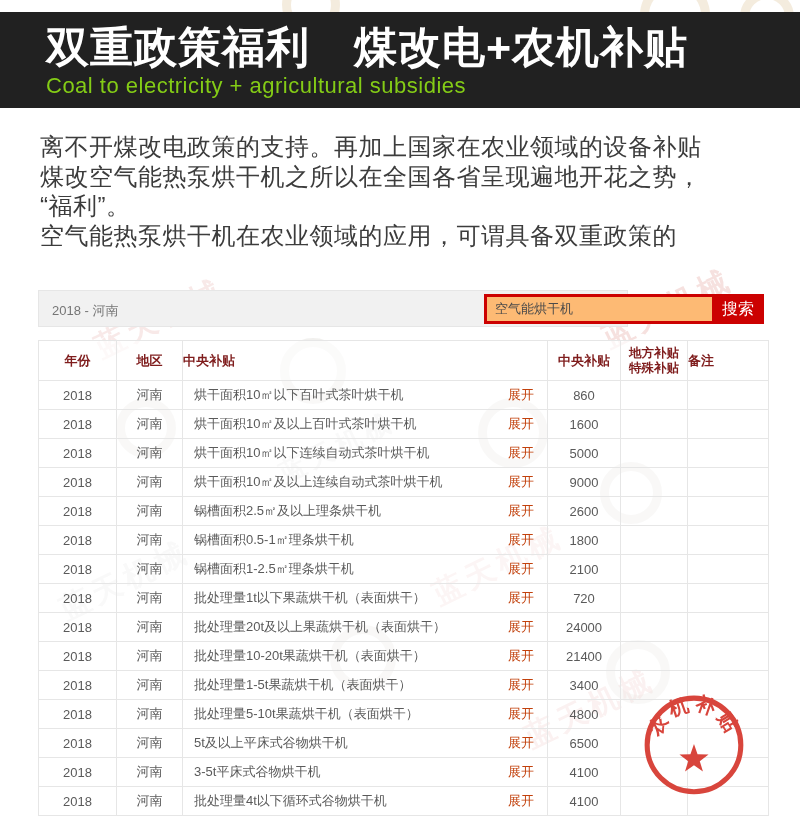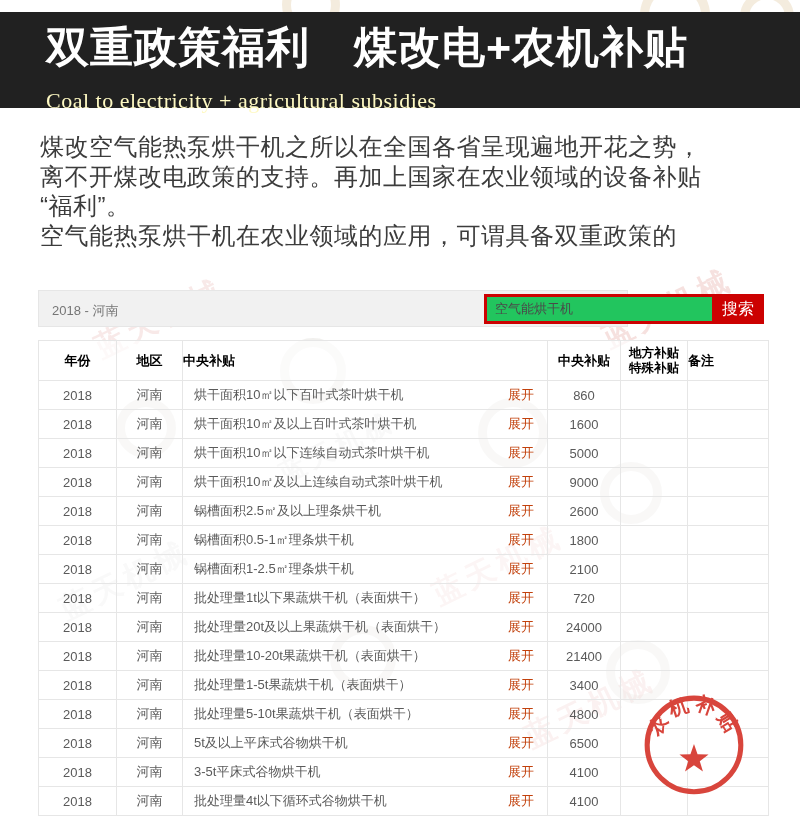--- a/index.html
+++ b/index.html
@@ -41,40 +41,40 @@
 
   
   .top-banner{
     position:absolute;z-index:1;left:0;top:12px;width:800px;height:96px;
     background:var(--header-bg);color:#fff;padding:10px 0 11px 46px;
   }
   .top-banner .title{
     font-size:43px;font-weight:bold;line-height:50px;letter-spacing:1px;white-space:pre;
   }
   .top-banner .subtitle{
-    font-size:22px;color:#fef9c3;margin-top:16px;letter-spacing:0.5px;font-family:Liberation Serif, serif;
+    font-size:22px;color:#84cc16;margin-top:1px;letter-spacing:0.5px;
   }
 
   
   .intro{
     position:absolute;z-index:1;left:40px;top:132px;width:728px;
     font-size:24px;line-height:29.5px;color:#3c3c3c;letter-spacing:0.5px;
   }
 
   
   .panel-bar{
     position:absolute;z-index:1;left:38px;top:290px;width:590px;height:37px;
     background:#f1f1f1;border:1px solid #e6e6e6;
   }
   .filter-label{position:absolute;left:13px;top:11px;font-size:13px;color:#757575;}
   .search-wrap{position:absolute;left:445px;top:3px;height:30px;display:flex;}
   .search-input{
     width:228px;height:30px;border:3px solid var(--accent-red);border-right:none;
     padding:8px 8px;font-size:13px;color:#4a4a4a;outline:none;
-    font-family:"Liberation Sans","DejaVu Sans",sans-serif;background:#22c55e;
+    font-family:"Liberation Sans","DejaVu Sans",sans-serif;background:#fdba74;
   }
   .search-btn{
     width:52px;height:30px;background:var(--accent-red);color:#fff;border:none;
     font-size:16px;cursor:pointer;font-family:"Liberation Sans","DejaVu Sans",sans-serif;
   }
 
   
   .subsidy-table{
     position:absolute;z-index:1;left:38px;top:340px;width:730px;
     border-collapse:collapse;table-layout:fixed;background:rgba(255,255,255,0.55);
@@ -83,21 +83,21 @@
   .subsidy-table col.c-year{width:78px;}
   .subsidy-table col.c-region{width:66px;}
   .subsidy-table col.c-name{width:365px;}
   .subsidy-table col.c-central{width:73px;}
   .subsidy-table col.c-local{width:67px;}
   .subsidy-table col.c-note{width:81px;}
   .subsidy-table th,.subsidy-table td{
     border:1px solid #e6e6e6;padding:0;overflow:hidden;white-space:nowrap;
   }
   .subsidy-table thead th{
-    height:40px;font-size:13px;font-weight:bold;color:#000000;background:rgba(255,255,255,0.4);
+    height:40px;font-size:13px;font-weight:bold;color:#7f1d1d;background:rgba(255,255,255,0.4);
   }
   .th-left{text-align:left;padding-left:11px;}
   .th-center{text-align:center;}
   .th-local div{line-height:15px;font-size:12.5px;}
   .subsidy-table tbody td{height:29px;}
   .td-center{text-align:center;}
   .name-flex{display:flex;justify-content:space-between;align-items:center;padding:0 13px 0 11px;}
   .expand-link{color:#c2410c;cursor:pointer;flex:none;margin-left:1px;}
 
   
@@ -123,22 +123,22 @@
   <i class="ring cream r8"></i>
   <i class="ring cream r9"></i>
 </div>
 
 <div class="top-banner">
   <div class="title">双重政策福利　煤改电+农机补贴</div>
   <div class="subtitle">Coal to electricity + agricultural subsidies</div>
 </div>
 
 <div class="intro">
+  <div>离不开煤改电政策的支持。再加上国家在农业领域的设备补贴</div>
   <div>煤改空气能热泵烘干机之所以在全国各省呈现遍地开花之势，</div>
-  <div>离不开煤改电政策的支持。再加上国家在农业领域的设备补贴</div>
   <div>“福利”。</div>
   <div>空气能热泵烘干机在农业领域的应用，可谓具备双重政策的</div>
 </div>
 
 <div class="panel-bar">
   <span class="filter-label">2018 - 河南</span>
   <div class="search-wrap">
     <input class="search-input" type="text" value="空气能烘干机" style="">
     <button class="search-btn">搜索</button>
   </div>

